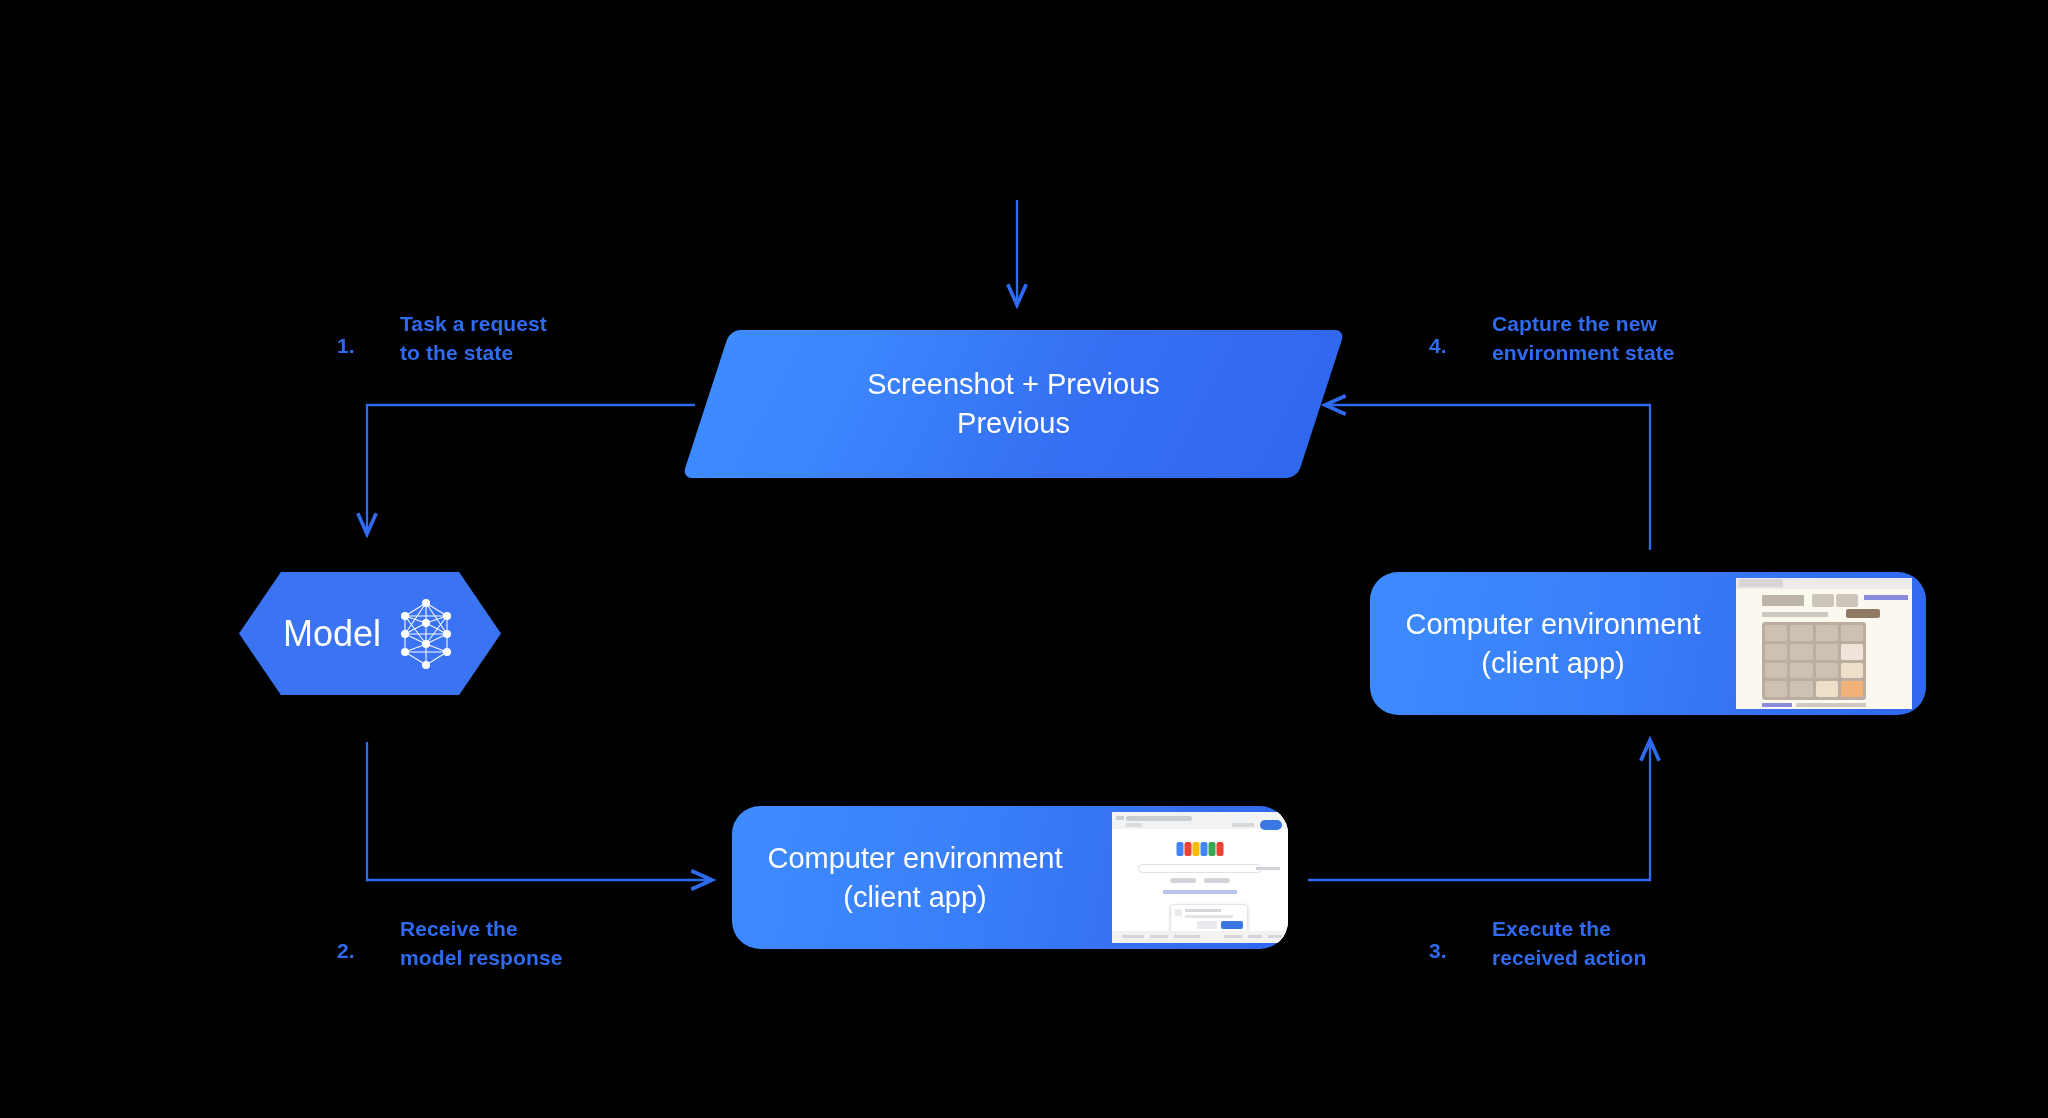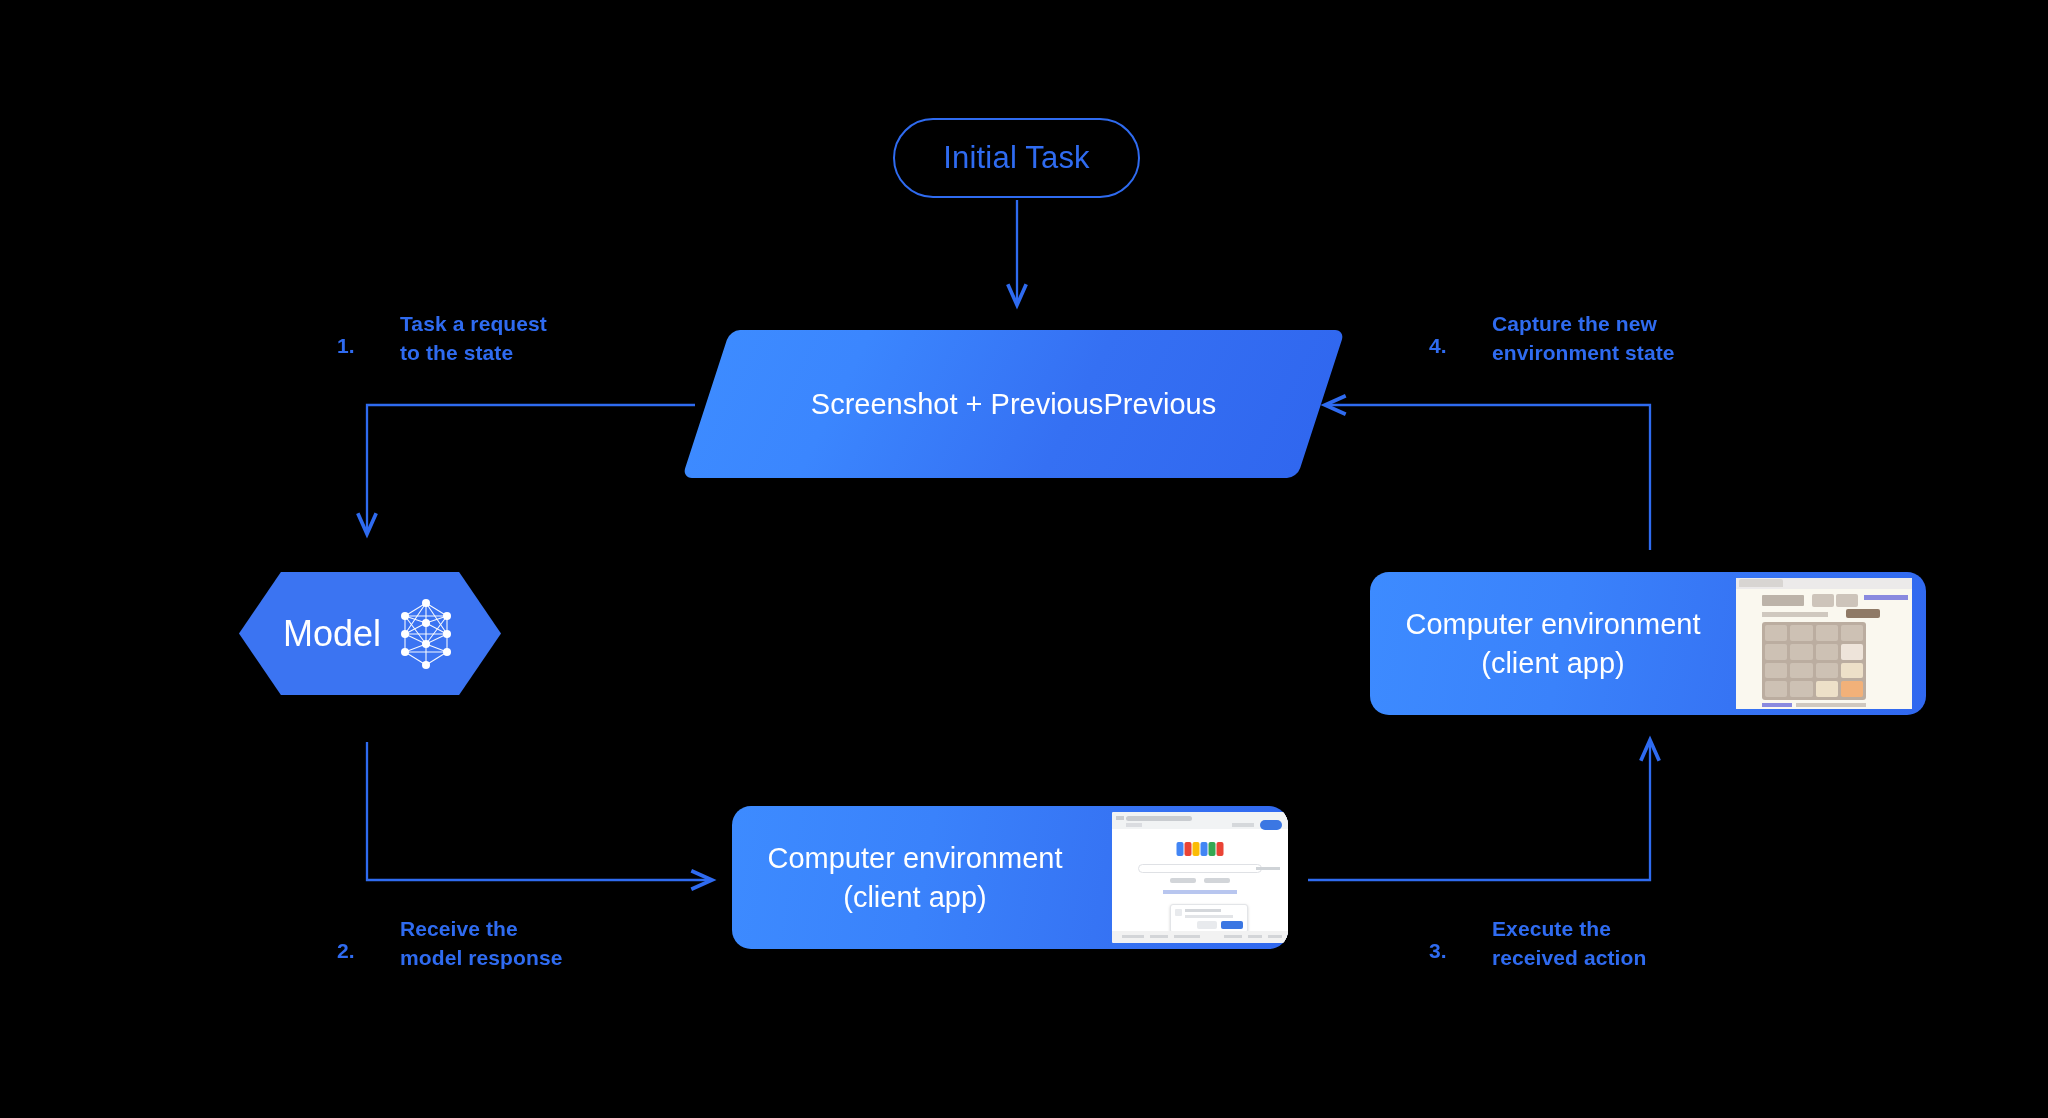--- a/index.html
+++ b/index.html
@@ -11,33 +11,33 @@
   .pill{position:absolute;left:893px;top:118px;width:247px;height:80px;
         border:2.5px solid #2f6bf0;border-radius:40px;
         display:flex;align-items:center;justify-content:center;box-sizing:border-box;}
   .pill span{color:#2f6bf0;font-size:31px;letter-spacing:.2px;}
 
   
   .para{position:absolute;left:706px;top:330px;width:615px;height:148px;}
   .para .skew{position:absolute;inset:0;
        background:linear-gradient(100deg,#3d8bff 0%,#3b86fe 22%,#3570f3 60%,#3067ef 100%);
        transform:skewX(-18deg);border-radius:10px;}
-  .para .txt{position:absolute;inset:0;display:flex;flex-direction:row;
+  .para .txt{position:absolute;inset:0;display:flex;flex-direction:column;
        align-items:center;justify-content:center;color:#fff;font-size:29px;line-height:1.34;}
 
   
   .hex{position:absolute;left:239px;top:572px;width:262px;height:123px;
        background:#3b74f2;
        clip-path:polygon(16% 0%,84% 0%,100% 50%,84% 100%,16% 100%,0% 50%);
        display:flex;align-items:center;justify-content:center;gap:14px;}
   .hex .mlabel{color:#fff;font-size:36px;}
   .hex svg{display:block;}
 
   
-  .card{position:absolute;border-radius:19px;overflow:hidden;
+  .card{position:absolute;border-radius:28px;overflow:hidden;
         display:flex;align-items:center;}
   .card .ctxt{color:#fff;font-size:29px;line-height:1.34;text-align:center;
         flex:1;display:flex;flex-direction:column;align-items:center;justify-content:center;}
   .card-right{left:1370px;top:572px;width:556px;height:143px;
         background:linear-gradient(100deg,#3d8bff 0%,#3a82fb 35%,#3570f2 75%,#3068ef 100%);}
   .card-bottom{left:732px;top:806px;width:556px;height:143px;
         background:linear-gradient(100deg,#3d8bff 0%,#3a82fb 35%,#3570f2 75%,#3068ef 100%);}
 
   
   .thumb{background:#fff;flex:0 0 auto;margin-right:14px;position:relative;overflow:hidden;}
@@ -110,23 +110,20 @@
 
     <path d="M695,405 L367,405 L367,534" stroke="#2f6bf0" stroke-width="2.3" fill="none" marker-end="url(#ah)"></path>
 
     <path d="M367,742 L367,880 L712,880" stroke="#2f6bf0" stroke-width="2.3" fill="none" marker-end="url(#ah)"></path>
 
     <path d="M1308,880 L1650,880 L1650,740" stroke="#2f6bf0" stroke-width="2.3" fill="none" marker-end="url(#ah)"></path>
 
     <path d="M1650,550 L1650,405 L1325,405" stroke="#2f6bf0" stroke-width="2.3" fill="none" marker-end="url(#ah)"></path>
   </svg>
 
-  <div class="pill">
-    <span>Initial Task</span>
-  </div>
 
   <div class="para">
     <div class="skew"></div>
     <div class="txt">
       <div>Screenshot + Previous</div>
       <div>Previous</div>
     </div>
   </div>
 
   <div class="hex">

